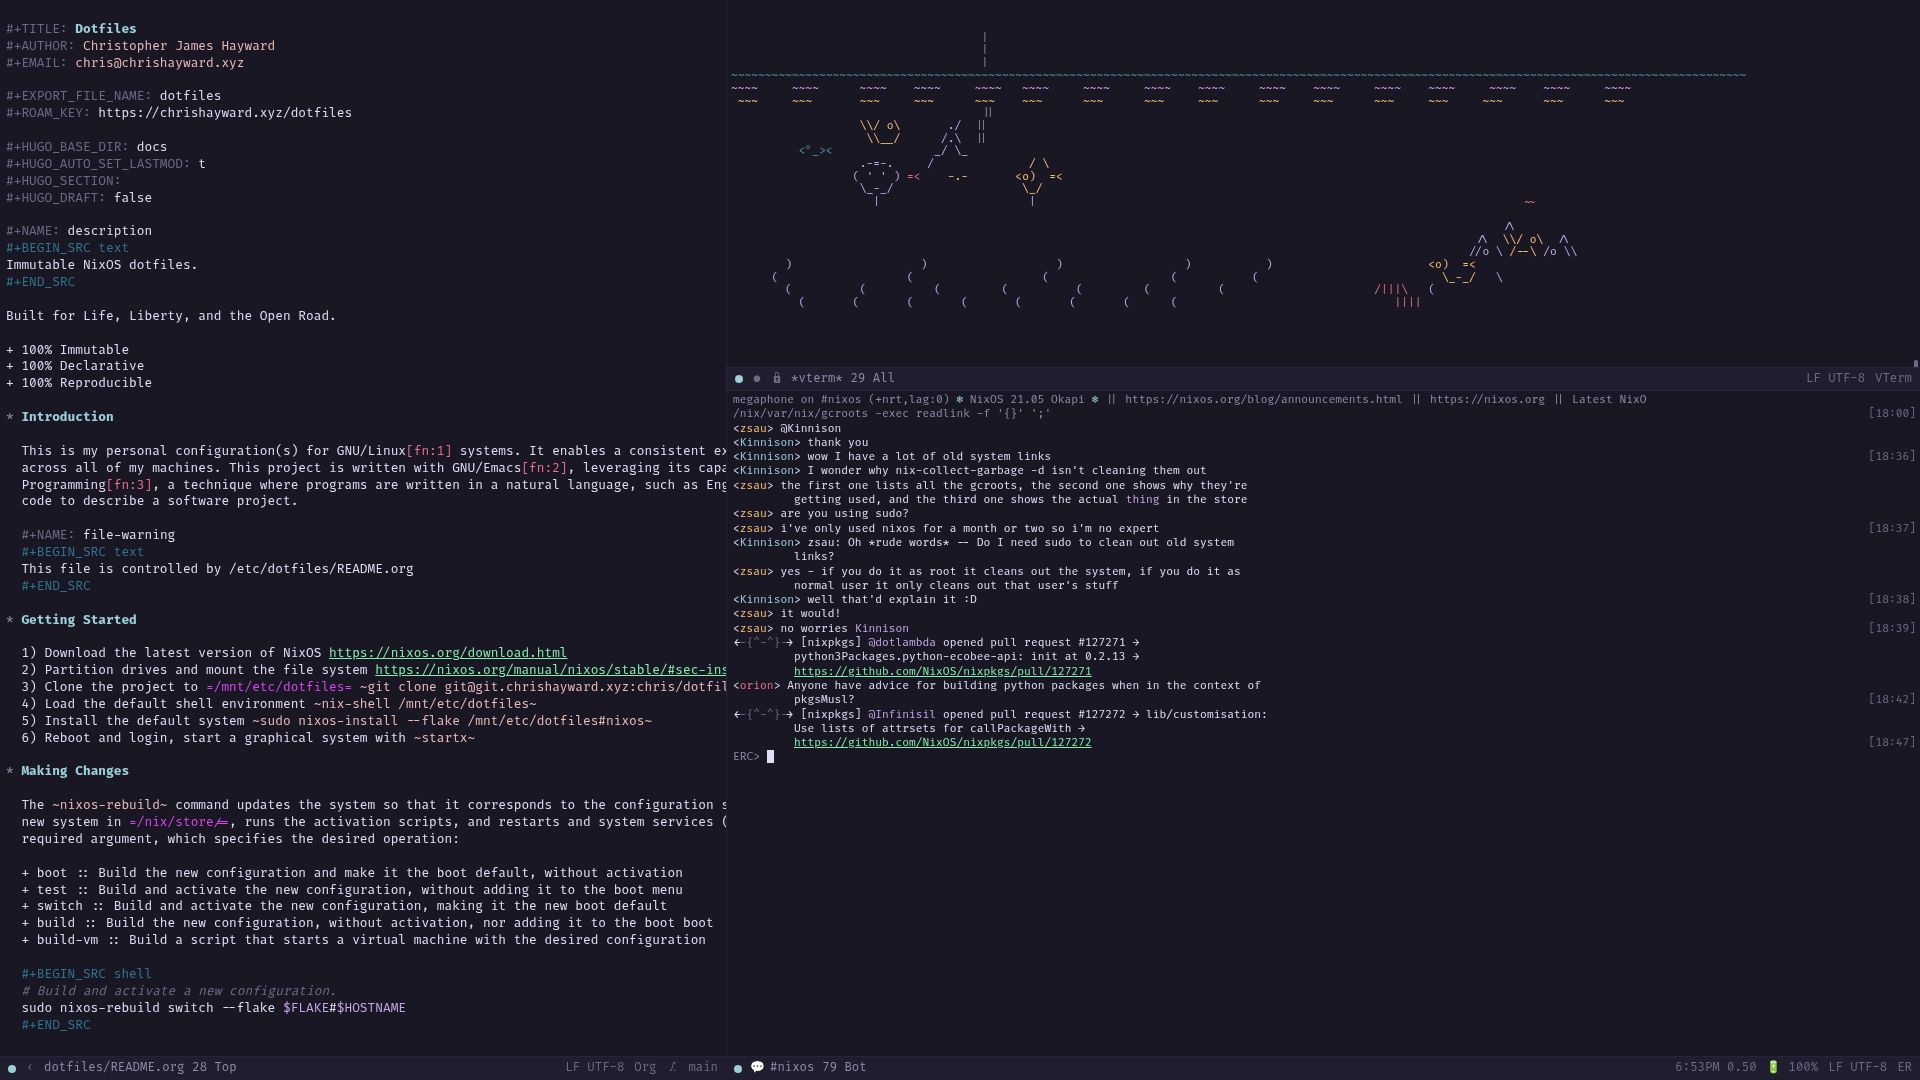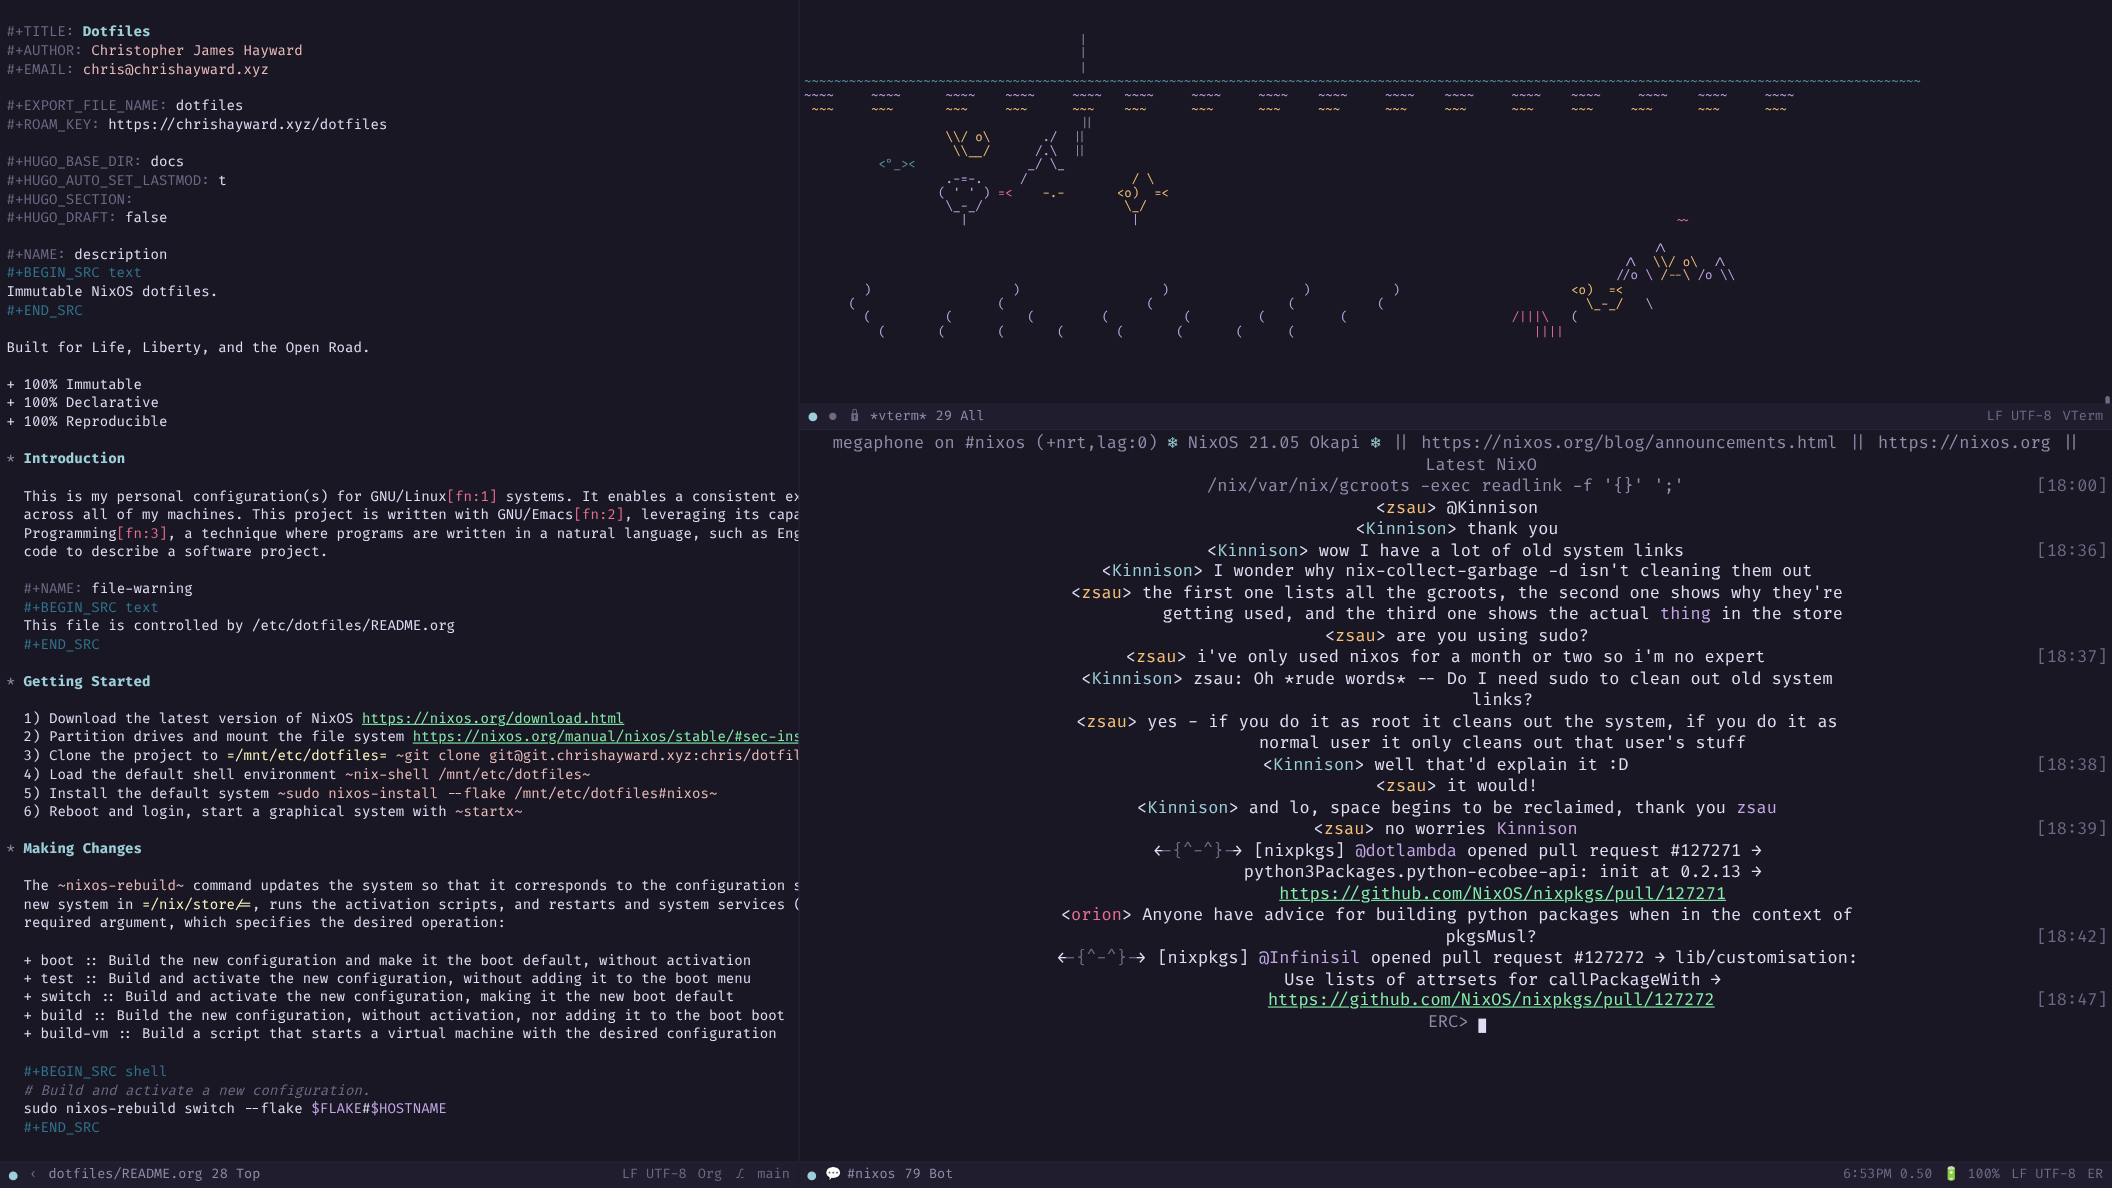--- a/index.html
+++ b/index.html
@@ -35,22 +35,21 @@
     position: relative;
   }
   .erc {
     grid-column: 2;
     grid-row: 2;
     padding: 2px 4px 2px 6px;
     overflow: hidden;
     border-left: 1px solid #26233a;
     border-top: 1px solid #26233a;
     position: relative;
-    font-size: 15px;
-    text-align: center;
+    font-size: 11px;
   }
   .modeline-row {
     grid-column: 1 / 3;
     grid-row: 3;
     display: grid;
     grid-template-columns: 726px 1194px;
   }
   .modeline {
     background: #1f1d2e;
     color: #6e6a86;
@@ -77,21 +76,21 @@
   .ml-vterm .right { margin-left: auto; display: flex; gap: 10px; }
 
   
   .kw   { color: #6e6a86; }   
   .ttl  { color: #9ccfd8; font-weight: bold; }
   .val  { color: #ebbcba; }
   .link { color: #86efac; text-decoration: underline; }
   .hd   { color: #9ccfd8; font-weight: bold; }
   .star { color: #908caa; }
   .src  { color: #31748f; text-align: center; }
-  .code { color: #fef9c3; text-align: right; }
+  .code { color: #d946ef; text-align: right; }
   .fn   { color: #eb6f92; }
   .comm { color: #6e6a86; font-style: italic; margin-top: 47px; }
   .cmd  { color: #ebbcba; }
   .var  { color: #c4a7e7; text-align: center; }
   .txt  { color: #e0def4; }
   .dim  { color: #908caa; }
 
   
   .nick-a { color: #9ccfd8; }
   .nick-b { color: #f6c177; }
@@ -232,21 +231,20 @@
       <div class="ircln">&lt;<span class="nick-b">zsau</span>&gt; <span class="msg">the first one lists all the gcroots, the second one shows why they're</span></div>
       <div class="ircln"><span class="dim" style="visibility:hidden">&lt;xxxxxx&gt;</span> <span class="msg">getting used, and the third one shows the actual <span class="nick-d">thing</span> in the store</span></div>
       <div class="ircln">&lt;<span class="nick-b">zsau</span>&gt; <span class="msg">are you using sudo?</span></div>
       <div class="ircln">&lt;<span class="nick-b">zsau</span>&gt; <span class="msg">i've only used nixos for a month or two so i'm no expert</span><span class="ts">[18:37]</span></div>
       <div class="ircln">&lt;<span class="nick-a">Kinnison</span>&gt; <span class="msg">zsau: Oh *rude words* -- Do I need sudo to clean out old system</span></div>
       <div class="ircln"><span class="dim" style="visibility:hidden">&lt;xxxxxx&gt;</span> <span class="msg">links?</span></div>
       <div class="ircln">&lt;<span class="nick-b">zsau</span>&gt; <span class="msg">yes - if you do it as root it cleans out the system, if you do it as</span></div>
       <div class="ircln"><span class="dim" style="visibility:hidden">&lt;xxxxxx&gt;</span> <span class="msg">normal user it only cleans out that user's stuff</span></div>
       <div class="ircln">&lt;<span class="nick-a">Kinnison</span>&gt; <span class="msg">well that'd explain it :D</span><span class="ts">[18:38]</span></div>
       <div class="ircln">&lt;<span class="nick-b">zsau</span>&gt; <span class="msg">it would!</span></div>
-      <div class="ircln">&lt;<span class="nick-a">Kinnison</span>&gt; <span class="msg">and lo, space begins to be reclaimed, thank you <span class="nick-d">zsau</span></span></div>
       <div class="ircln">&lt;<span class="nick-b">zsau</span>&gt; <span class="msg">no worries <span class="nick-d">Kinnison</span></span><span class="ts">[18:39]</span></div>
       <div class="ircln">&lt;<span class="bot">-{^-^}-</span>&gt; <span class="msg">[nixpkgs] <span class="nick-d">@dotlambda</span> opened pull request #127271 →</span></div>
       <div class="ircln"><span class="dim" style="visibility:hidden">&lt;xxxxxx&gt;</span> <span class="msg">python3Packages.python-ecobee-api: init at 0.2.13 →</span></div>
       <div class="ircln"><span class="dim" style="visibility:hidden">&lt;xxxxxx&gt;</span> <span class="link">https://github.com/NixOS/nixpkgs/pull/127271</span></div>
       <div class="ircln">&lt;<span class="nick-c">orion</span>&gt; <span class="msg">Anyone have advice for building python packages when in the context of</span></div>
       <div class="ircln"><span class="dim" style="visibility:hidden">&lt;xxxxxx&gt;</span> <span class="msg">pkgsMusl?</span><span class="ts">[18:42]</span></div>
       <div class="ircln">&lt;<span class="bot">-{^-^}-</span>&gt; <span class="msg">[nixpkgs] <span class="nick-d">@Infinisil</span> opened pull request #127272 → lib/customisation:</span></div>
       <div class="ircln"><span class="dim" style="visibility:hidden">&lt;xxxxxx&gt;</span> <span class="msg">Use lists of attrsets for callPackageWith →</span></div>
       <div class="ircln"><span class="dim" style="visibility:hidden">&lt;xxxxxx&gt;</span> <span class="link">https://github.com/NixOS/nixpkgs/pull/127272</span><span class="ts">[18:47]</span></div>
     </div>

